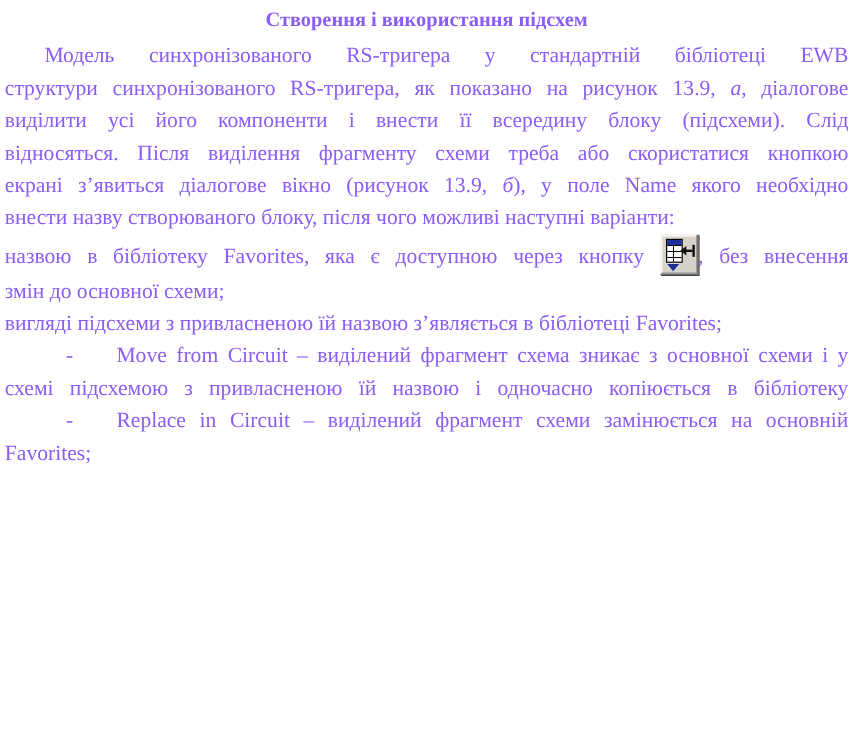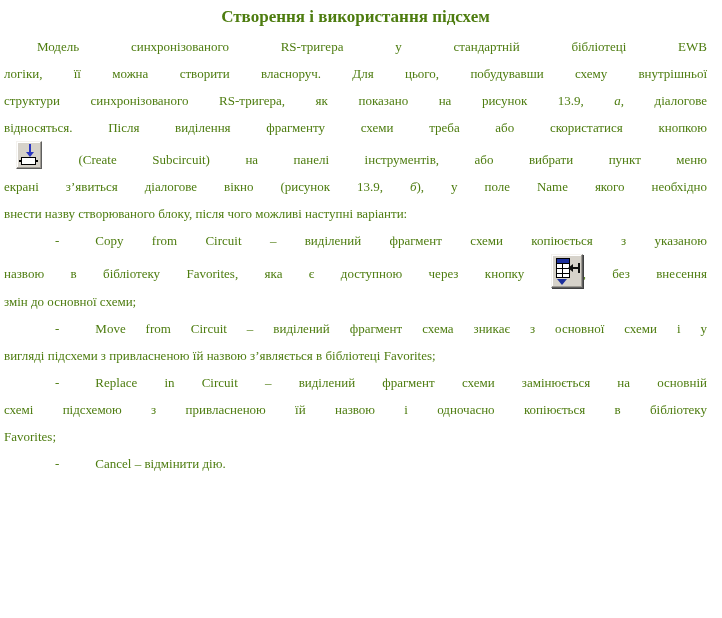--- a/index.html
+++ b/index.html
@@ -2,33 +2,33 @@
 <html lang="uk"><head>
 <meta charset="utf-8">
 <style>
   html,body{margin:0;padding:0;background:#ffffff;}
   .page{
     position:relative;
     width:722px;height:570px;
     box-sizing:border-box;
     padding:4px 15px 0 4px;
     background:#ffffff;
-    color:#4d7c0f;
+    color:#8b5cf6;
     font-family:"Liberation Serif","DejaVu Serif",serif;
     overflow:hidden;
   }
   .title{
     text-align:center;
     font-weight:bold;
     font-size:17px;
     line-height:26px;
     margin-bottom:3px;
   }
   .line{
-    font-size:13px;
+    font-size:18px;
     line-height:27px;
     white-space:normal;
   }
   .line.j{text-align:justify;text-align-last:justify;}
   .line.ind{text-indent:33px;}
   i{font-style:italic;}
   .li-sp1{display:inline-block;width:51px;}
   .li-sp2{display:inline-block;width:36px;}
   .li-dash{display:inline;}
 
@@ -64,38 +64,33 @@
     border-left:5px solid transparent;border-right:5px solid transparent;border-top:6px solid #1c2f9c;}
 </style>
 </head>
 <body>
 
 <div class="page">
   <div class="title">Створення і використання підсхем</div>
   <div>
       <div>
         <div class="line j ind"><span>Модель синхронізованого RS-тригера у стандартній бібліотеці EWB</span></div>
-        <div class="line j"><span>логіки, її можна створити власноруч. Для цього, побудувавши схему внутрішньої</span></div>
         <div class="line j"><span>структури синхронізованого RS-тригера, як показано на рисунок 13.9, </span><i>а</i><span>, діалогове</span></div>
+        <div class="line j"><span>виділити усі його компоненти і внести її всередину блоку (підсхеми). Слід</span></div>
         <div class="line j"><span>відносяться. Після виділення фрагменту схеми треба або скористатися кнопкою</span></div>
-        <div class="line j"><span class="tbtn tbtn1"><span class="cs-shaft"></span><span class="cs-head"></span><span class="cs-comp"></span></span><span> (Create Subcircuit) на панелі інструментів, або вибрати пункт меню</span></div>
         <div class="line j"><span>екрані з’явиться діалогове вікно (рисунок 13.9, </span><i>б</i><span>), у поле Name якого необхідно</span></div>
         <div class="line"><span>внести назву створюваного блоку, після чого можливі наступні варіанти:</span></div>
       </div>
       <div>
-        <div class="line j"><span class="li-sp1"></span><span class="li-dash">-</span><span class="li-sp2"></span><span>Copy from Circuit – виділений фрагмент схеми копіюється з указаною</span></div>
         <div class="line j"><span>назвою в бібліотеку Favorites, яка є доступною через кнопку </span><span class="tbtn tbtn2"><span class="fv-grid"></span><span class="fv-head"></span><span class="fv-shaft"></span><span class="fv-bar"></span><span class="fv-tri"></span></span><span>, без внесення</span></div>
         <div class="line"><span>змін до основної схеми;</span></div>
       </div>
       <div>
+        <div class="line"><span>вигляді підсхеми з привласненою їй назвою з’являється в бібліотеці Favorites;</span></div>
         <div class="line j"><span class="li-sp1"></span><span class="li-dash">-</span><span class="li-sp2"></span><span>Move from Circuit – виділений фрагмент схема зникає з основної схеми і у</span></div>
-        <div class="line"><span>вигляді підсхеми з привласненою їй назвою з’являється в бібліотеці Favorites;</span></div>
       </div>
       <div>
+        <div class="line j"><span>схемі підсхемою з привласненою їй назвою і одночасно копіюється в бібліотеку</span></div>
         <div class="line j"><span class="li-sp1"></span><span class="li-dash">-</span><span class="li-sp2"></span><span>Replace in Circuit – виділений фрагмент схеми замінюється на основній</span></div>
-        <div class="line j"><span>схемі підсхемою з привласненою їй назвою і одночасно копіюється в бібліотеку</span></div>
         <div class="line"><span>Favorites;</span></div>
-      </div>
-      <div>
-        <div class="line"><span class="li-sp1"></span><span class="li-dash">-</span><span class="li-sp2"></span><span>Cancel – відмінити дію.</span></div>
       </div>
     </div>
 </div>
 
 </body></html>

